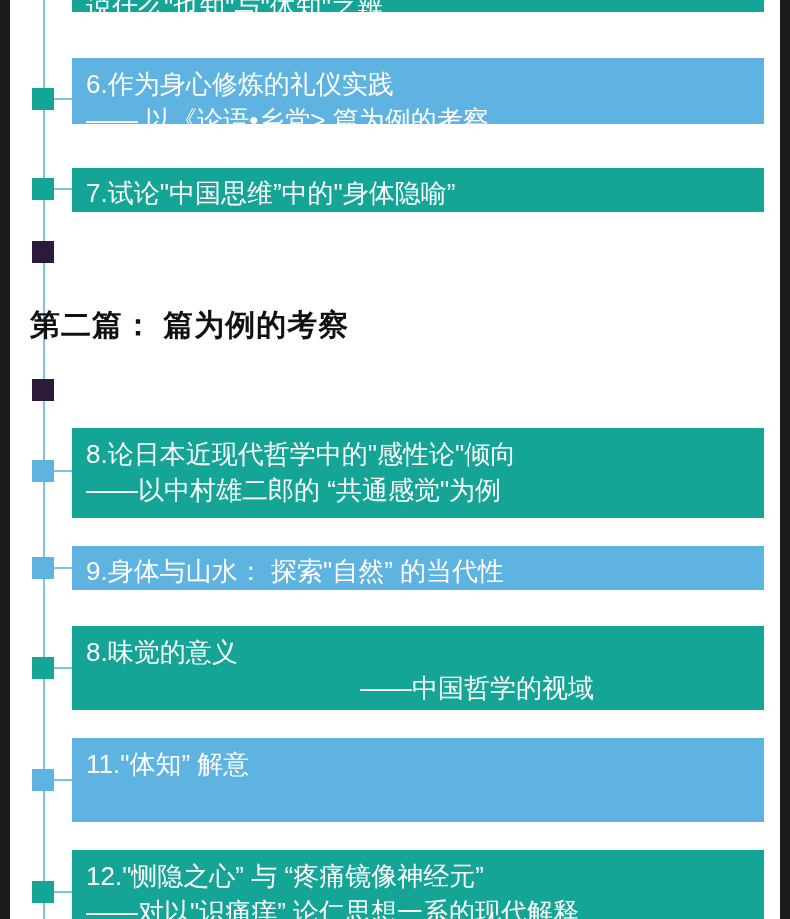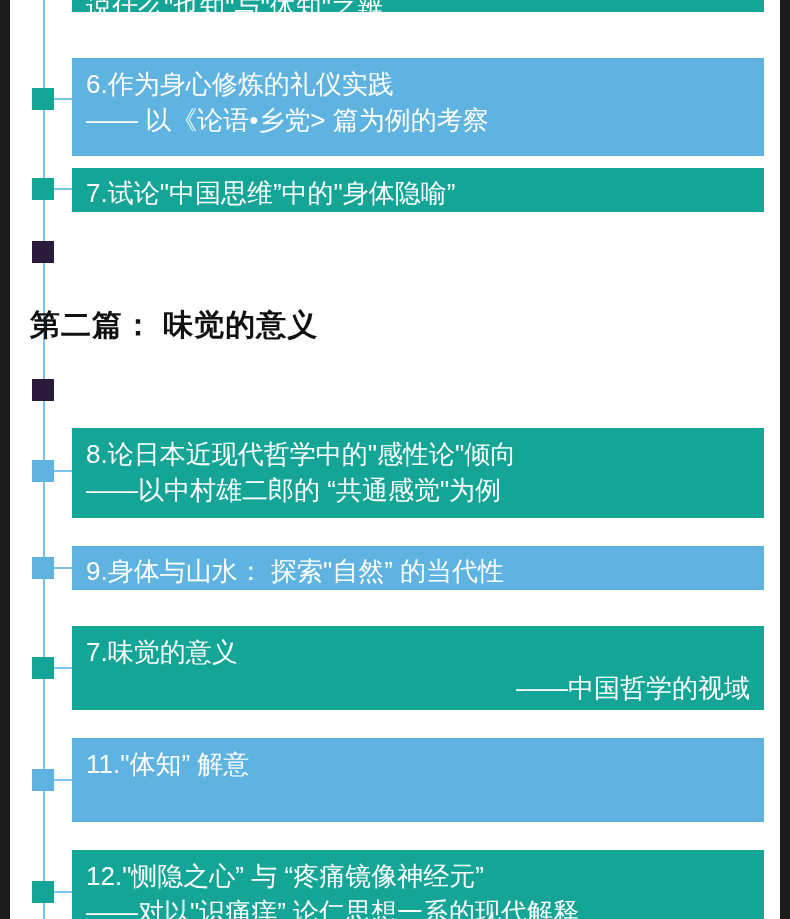--- a/index.html
+++ b/index.html
@@ -119,55 +119,55 @@
   <div class="timeline"></div>
 
   <div class="content">
 
     <div class="bar teal single" style="top:-18px; height:30px; overflow:hidden;">
       <div class="line1">说什么"也知"与"体知"之辨</div>
     </div>
 
     <div class="marker teal" style="top:88px;"></div>
     <div class="connector" style="top:98px;"></div>
-    <div class="bar blue" style="top:58px; height:98px;">
+    <div class="bar blue" style="top:58px; height:66px;">
       <div class="line1">6.作为身心修炼的礼仪实践</div>
       <div class="line2">—— 以《论语•乡党&gt; 篇为例的考察</div>
     </div>
 
     <div class="marker teal" style="top:178px;"></div>
     <div class="connector" style="top:188px;"></div>
     <div class="bar teal single" style="top:168px; height:44px;">
       <div class="line1">7.试论"中国思维”中的"身体隐喻”</div>
     </div>
 
     <div class="marker dark" style="top:241px;"></div>
 
-    <div class="section-title" style="top:305px;">第二篇： 味觉的意义</div>
+    <div class="section-title" style="top:305px;">第二篇： 篇为例的考察</div>
 
     <div class="marker dark" style="top:379px;"></div>
 
     <div class="marker blue" style="top:460px;"></div>
     <div class="connector" style="top:470px;"></div>
     <div class="bar teal" style="top:428px; height:90px;">
       <div class="line1">8.论日本近现代哲学中的"感性论"倾向</div>
       <div class="line2">——以中村雄二郎的 “共通感觉"为例</div>
     </div>
 
     <div class="marker blue" style="top:557px;"></div>
     <div class="connector" style="top:567px;"></div>
     <div class="bar blue single" style="top:546px; height:44px;">
       <div class="line1">9.身体与山水： 探索"自然” 的当代性</div>
     </div>
 
     <div class="marker teal" style="top:657px;"></div>
     <div class="connector" style="top:667px;"></div>
     <div class="bar teal" style="top:626px; height:84px;">
-      <div class="line1">7.味觉的意义</div>
-      <div class="line2" style="text-align:right; padding-left:118px;">——中国哲学的视域</div>
+      <div class="line1">8.味觉的意义</div>
+      <div class="line2" style="text-align:center; padding-left:118px;">——中国哲学的视域</div>
     </div>
 
     <div class="marker blue" style="top:769px;"></div>
     <div class="connector" style="top:779px;"></div>
     <div class="bar blue" style="top:738px; height:84px;">
       <div class="line1">11."体知” 解意</div>
     </div>
 
     <div class="marker teal" style="top:881px;"></div>
     <div class="connector" style="top:891px;"></div>

